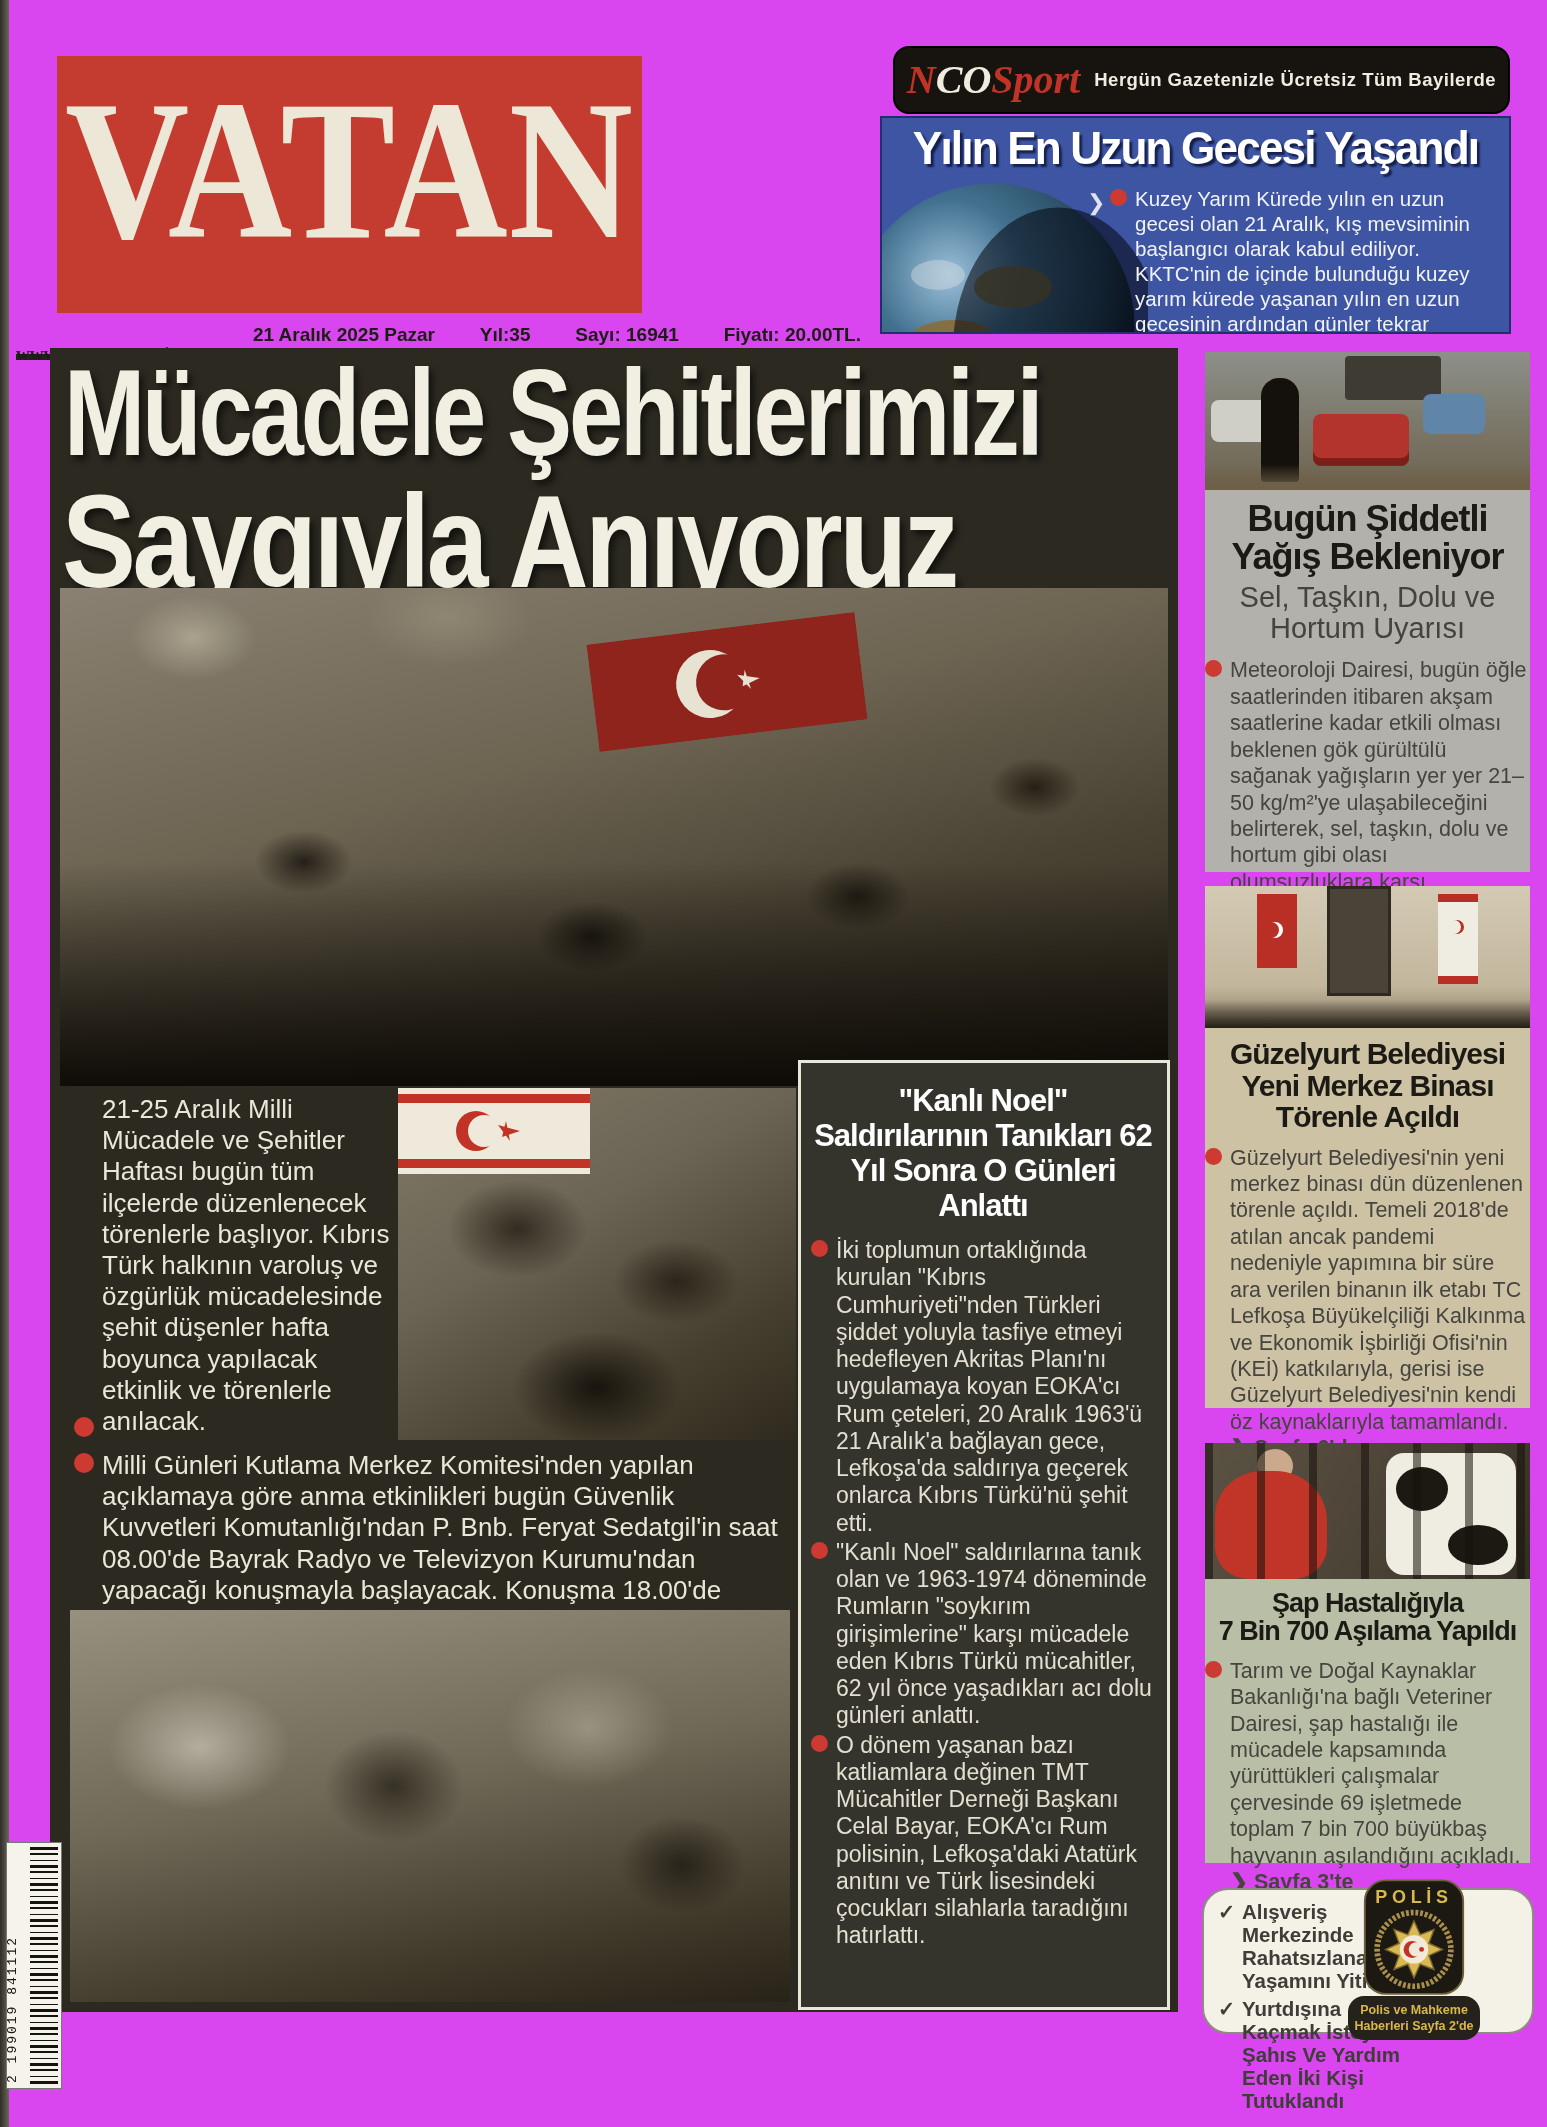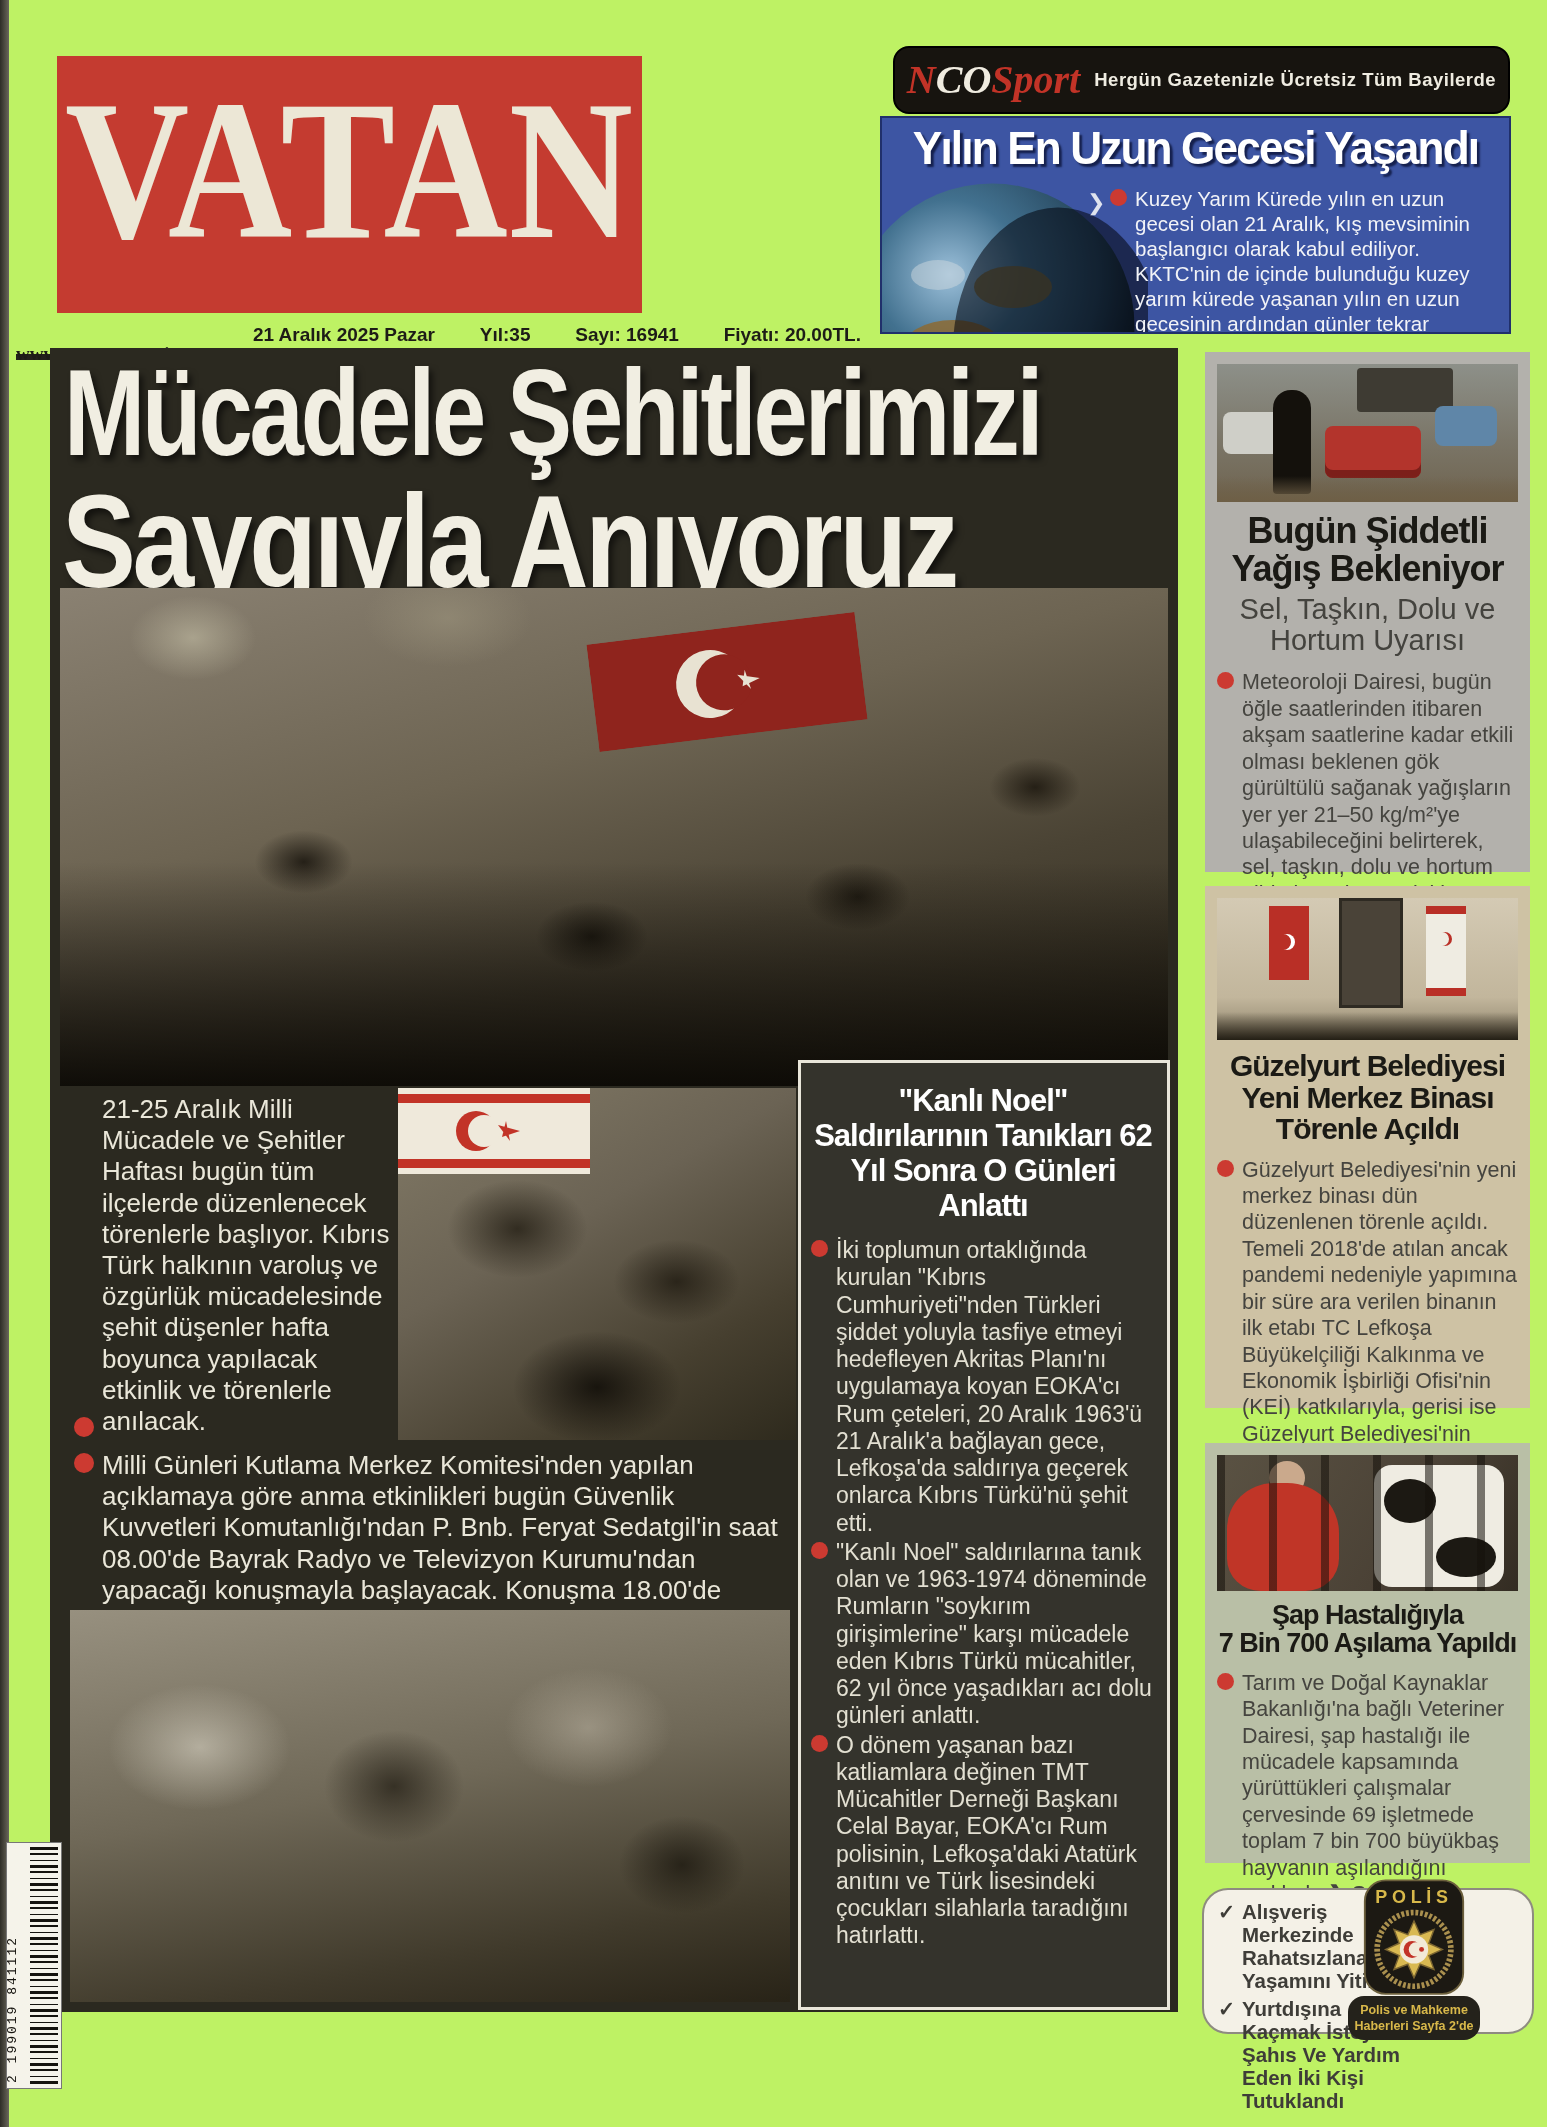--- a/index.html
+++ b/index.html
@@ -1,17 +1,17 @@
 <!DOCTYPE html>
 <html><head>
 <meta charset="utf-8">
 <title>Vatan Gazetesi</title>
 <style>
   html,body{margin:0;padding:0;background:#b9b4a6;}
-  .page{position:relative;width:1547px;height:2127px;background:#bef264;overflow:hidden;
+  .page{position:relative;width:1547px;height:2127px;background:#d946ef;overflow:hidden;
         font-family:"Liberation Sans",sans-serif;color:#23221d;}
   .abs{position:absolute;}
   
   .scan-edge{left:0;top:0;width:9px;height:100%;background:linear-gradient(90deg,#2e2d26,#6a675b);}
   
   .masthead{left:57px;top:56px;width:585px;height:257px;background:#c43b30;text-align:center;}
   .masthead .logo{font-family:"Liberation Serif",serif;font-weight:bold;font-size:172px;line-height:1;
         color:#ece7d6;letter-spacing:1px;margin-top:14px;transform:scaleY(1.16);transform-origin:top center;}
   .masthead .tagline{position:absolute;bottom:10px;width:100%;font-family:"Liberation Serif",serif;
         font-weight:bold;font-size:22px;color:#f2ecd9;}
@@ -80,21 +80,21 @@
         radial-gradient(120px 85px at 72% 30%,rgba(200,192,175,.45),rgba(0,0,0,0) 70%),
         radial-gradient(90px 70px at 85% 65%,rgba(30,26,17,.8),rgba(0,0,0,0) 70%),
         linear-gradient(170deg,#97907f 0%,#6f6857 45%,#403a2b 80%,#282317 100%);}
   
   .witness{left:748px;top:712px;width:372px;height:950px;background:#34332c;border:3px solid #e9e6da;
         box-sizing:border-box;padding:14px 12px 0 10px;}
   .witness .hl{text-align:center;color:#fff;font-weight:800;font-size:31px;line-height:1.13;
         letter-spacing:-1px;margin:6px 0 14px 0;}
   .witness .b{display:flex;font-size:23px;line-height:1.185;color:#e3e0d2;margin-bottom:2px;}
   
-  .side{box-sizing:border-box;padding:12px;}
+  .side{box-sizing:border-box;}
   .side .img{width:100%;}
   .side .hl{text-align:center;font-weight:800;color:#1b1a15;letter-spacing:-1px;line-height:1.05;margin-top:10px;}
   .side .sub{text-align:center;font-weight:400;color:#44433e;line-height:1.1;margin-top:6px;}
   .side .body{display:flex;font-size:21.5px;line-height:1.23;color:#45443f;margin-top:12px;}
   .weather{left:1205px;top:352px;width:325px;height:520px;background:#b3b1ac;}
   .weather .img{height:138px;position:relative;background:linear-gradient(180deg,#8d9089 0%,#7b7668 55%,#6f6450 100%);}
   .weather .hl{font-size:36px;}
   .weather .sub{font-size:29px;}
   .car{position:absolute;border-radius:8px;}
   .car.red{left:108px;top:62px;width:96px;height:52px;background:#b3342c;box-shadow:inset 0 -8px 0 #7c1f1a;}

